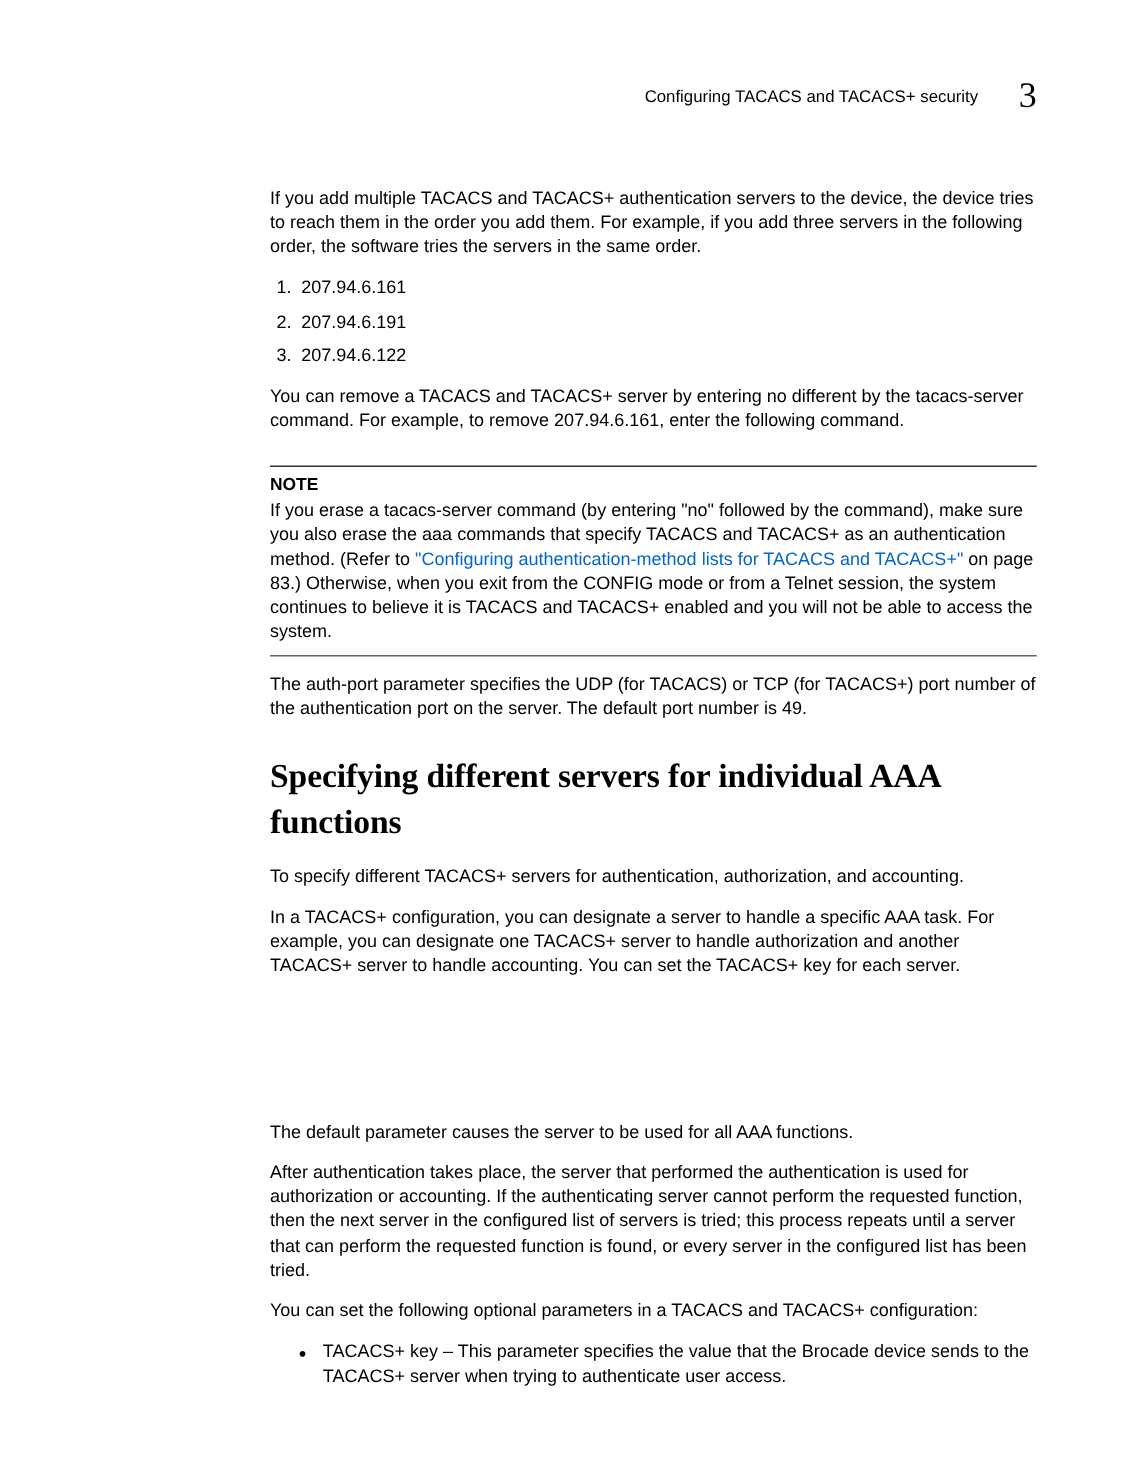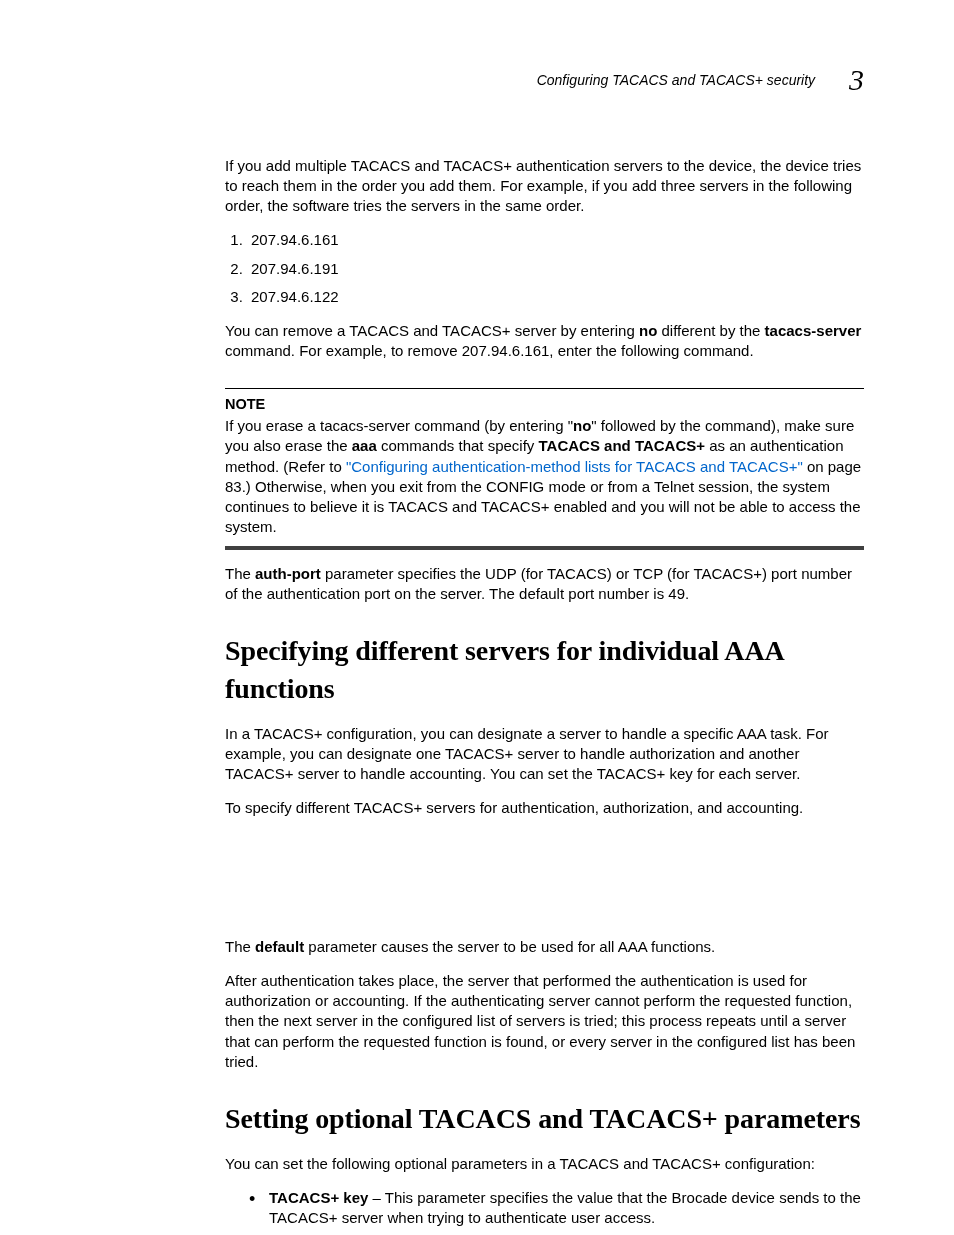--- a/index.html
+++ b/index.html
@@ -15,44 +15,43 @@
     width: 954px;
     height: 1235px;
     position: relative;
     box-sizing: border-box;
     padding: 60px 90px 40px 225px;
   }
   .header {
     text-align: right;
     font-size: 14px;
     margin-bottom: 55px;
-    font-style: italic;
   }
   .header .txt {
     display: inline-block;
     vertical-align: middle;
     margin-right: 30px;
   }
   .header .chap {
     display: inline-block;
     vertical-align: middle;
     font-family: Georgia, 'Times New Roman', serif;
     font-size: 30px;
     font-weight: normal;
   }
   p { margin: 0 0 14px 0; }
   ol.iplist {
     margin: 0 0 14px 0;
     padding-left: 22px;
   }
   ol.iplist li { margin-bottom: 8px; padding-left: 4px; }
-  .bold { font-weight: bold; }
+  .bold { font-weight: normal; }
   .note-block {
     border-top: 1.5px solid #000;
-    border-bottom: 4px solid #404040;
+    border-bottom: 1px solid #404040;
     margin: 26px 0 14px 0;
     padding: 6px 0 8px 0;
   }
   .note-title { font-weight: bold; margin-bottom: 2px; font-size: 14.5px;}
   .link { color: #0066cc; }
   h2.subhead {
     font-family: Georgia, 'Times New Roman', serif;
     font-weight: bold;
     font-size: 28px;
     margin: 28px 0 16px 0;
@@ -111,35 +110,34 @@
       <span>If you erase a tacacs-server command (by entering "</span><span class="bold">no</span><span>" followed by the command), make sure you also erase the </span><span class="bold">aaa</span><span> commands that specify </span><span class="bold">TACACS and TACACS+</span><span> as an authentication method. (Refer to </span><span class="link">"Configuring authentication-method lists for TACACS and TACACS+"</span><span> on page 83.) Otherwise, when you exit from the CONFIG mode or from a Telnet session, the system continues to believe it is TACACS and TACACS+ enabled and you will not be able to access the system.</span>
     </div>
   </div>
 
   <p>
     <span>The </span><span class="bold">auth-port</span><span> parameter specifies the UDP (for TACACS) or TCP (for TACACS+) port number of the authentication port on the server.  The default port number is 49.</span>
   </p>
 
   <h2 class="subhead">Specifying different servers for individual AAA functions</h2>
 
+  <p>To specify different TACACS+ servers for authentication, authorization, and accounting.</p>
   <p>In a TACACS+ configuration, you can designate a server to handle a specific AAA task.  For example, you can designate one TACACS+ server to handle authorization and another TACACS+ server to handle accounting. You can set the TACACS+ key for each server.</p>
-  <p>To specify different TACACS+ servers for authentication, authorization, and accounting.</p>
 
   <div class="gap-lg"></div>
 
   <div class="syntax">
   </div>
 
   <p>
     <span>The </span><span class="bold">default</span><span> parameter causes the server to be used for all AAA functions.</span>
   </p>
 
   <p>After authentication takes place, the server that performed the authentication is used for authorization or accounting.  If the authenticating server cannot perform the requested function, then the next server in the configured list of servers is tried; this process repeats until a server that can perform the requested function is found, or every server in the configured list has been tried.</p>
 
-  <h2 class="subhead">Setting optional TACACS and TACACS+ parameters</h2>
 
   <p>You can set the following optional parameters in a TACACS and TACACS+ configuration:</p>
 
   <ul class="bullet">
     <li>
       <span class="bold">TACACS+ key</span><span> – This parameter specifies the value that the Brocade device sends to the TACACS+ server when trying to authenticate user access.</span>
     </li>
   </ul>
 
 </div>

